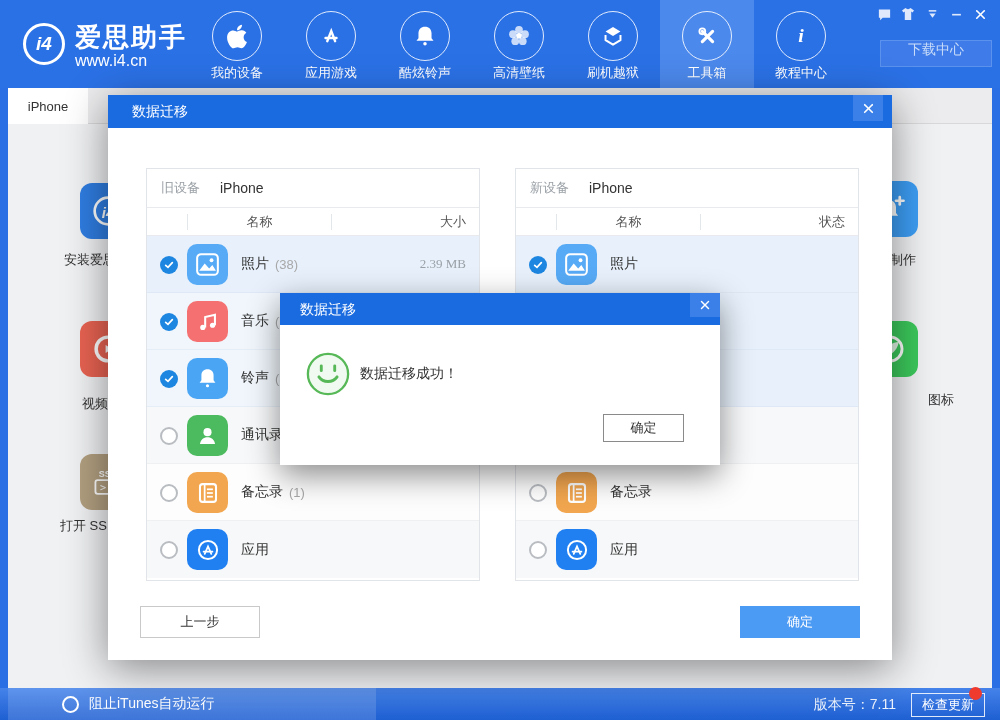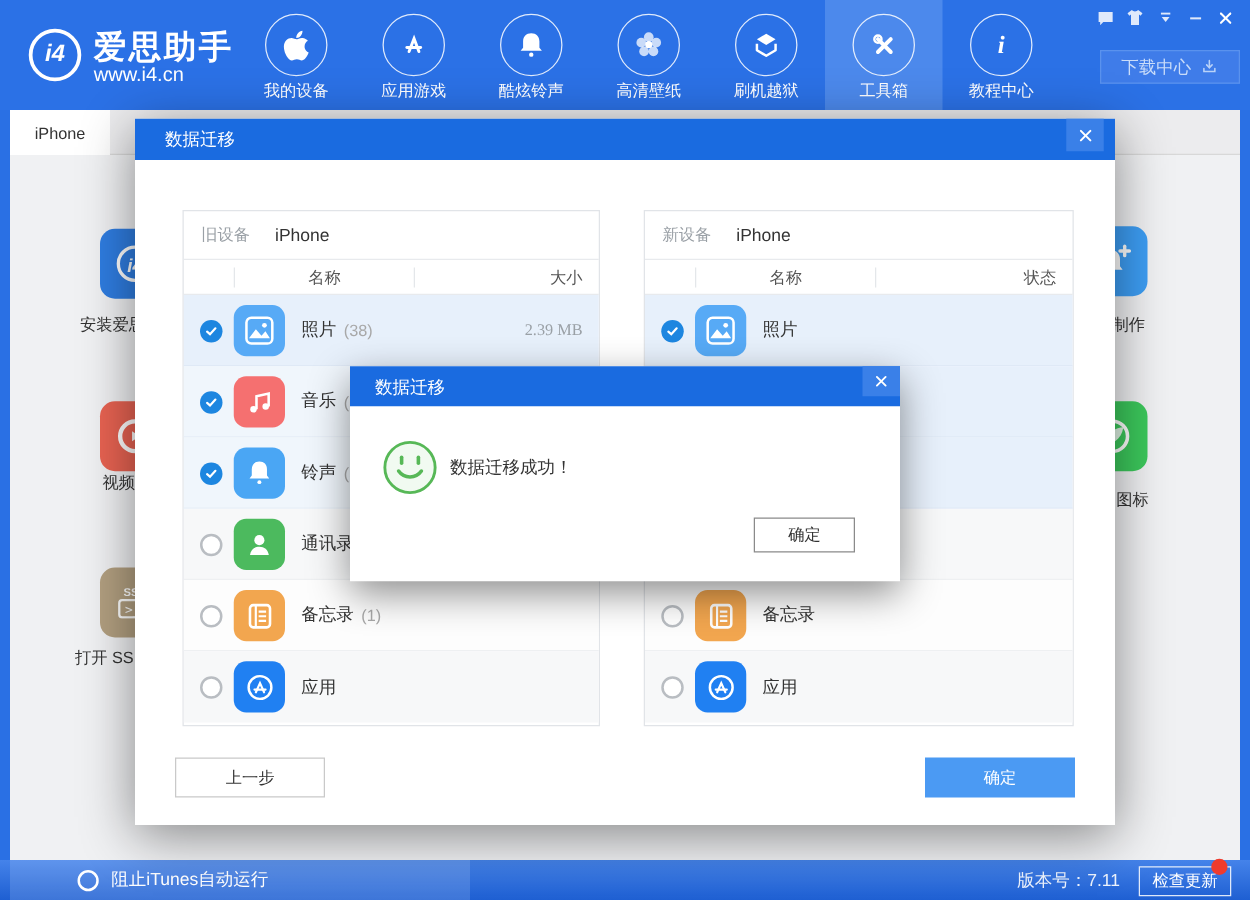--- a/index.html
+++ b/index.html
@@ -21,21 +21,21 @@
   .nav { position:absolute; left:190px; top:0; height:88px; display:flex; }
   .nav-item { width:94px; height:88px; display:flex; flex-direction:column; align-items:center; cursor:pointer; }
   .nav-item.active { background:#4c89ec; }
   .nav-circle { margin-top:11px; width:50px; height:50px; border:1px solid rgba(255,255,255,.85);
     border-radius:50%; display:flex; align-items:center; justify-content:center; }
   .nav-label { margin-top:3px; color:#fff; font-size:13px; }
   .winctl { position:absolute; right:12px; top:6px; display:flex; gap:8px; }
   .winctl .ctl { width:16px; height:16px; display:flex; align-items:center; justify-content:center; cursor:pointer; }
   .dl-btn { position:absolute; left:880px; top:40px; width:112px; height:27px; background:#3f7ce9;
     border:1px solid #5a92ee; display:flex; align-items:center; justify-content:center; gap:7px;
-    color:#c9dcf9; font-size:14px; cursor:pointer; }
+    color:#c9dcf9; font-size:14px; cursor:pointer;flex-direction:column; }
   
   .content { position:absolute; left:8px; top:88px; width:984px; height:600px; background:#f0f1f3; overflow:hidden; }
   .tabstrip { position:absolute; left:0; top:0; width:984px; height:36px; background:#ececee; border-bottom:1px solid #d8d8d8; }
   .tab-active { position:absolute; left:0; top:0; width:80px; height:36px; background:#fff;
     display:flex; align-items:center; justify-content:center; font-size:13px; color:#333; cursor:pointer; }
   
   .tool { position:absolute; width:56px; height:56px; border-radius:12px; }
   .tool-label { position:absolute; font-size:13px; color:#333; white-space:nowrap; }
   .t-blue { background:#2f7de1; } .t-red { background:#e86352; } .t-tan { background:#b3a081; }
   .t-bell { background:#3d9ef5; } .t-green { background:#3cc95c; }
@@ -248,21 +248,21 @@
   <div class="tool-label" style="left:56px; top:163px;">安装爱思</div>
 
   <div class="tool t-red" style="left:72px; top:233px;">
     <div class="tool-inner">
         <svg viewBox="0 0 24 24" width="38" height="38">
           <circle cx="12" cy="12" r="7.5" fill="none" stroke="#fff" stroke-width="2.2"></circle>
           <path d="M10.5 9.5v5l4-2.5z" fill="#fff"></path>
         </svg>
       </div>
   </div>
-  <div class="tool-label" style="left:74px; top:289px;">视频</div>
+  <div class="tool-label" style="left:74px; top:307px;">视频</div>
 
   <div class="tool t-tan" style="left:72px; top:366px;">
     <div class="tool-inner">
       <span style="font-size:9px; font-weight:bold;">SSH</span>
       <svg viewBox="0 0 24 14" width="28" height="16">
           <rect x="1" y="1" width="22" height="12" rx="2" fill="none" stroke="#fff" stroke-width="1.6"></rect>
           <text x="5" y="10.5" font-size="9" fill="#fff" font-family="monospace">&gt;_</text>
         </svg>
     </div>
   </div>
@@ -283,21 +283,21 @@
   <div class="tool-label" style="left:882px; top:163px;">制作</div>
 
   <div class="tool t-green" style="left:854px; top:233px;">
     <div class="tool-inner">
         <svg viewBox="0 0 24 24" width="38" height="38">
           <circle cx="12" cy="12" r="7.6" fill="none" stroke="#fff" stroke-width="1.8"></circle>
           <path d="M6.5 16.5C9 10 14 7.5 17.5 7.5c-1 6.5-6 9-11 9z" fill="#fff" fill-opacity=".85"></path>
         </svg>
       </div>
   </div>
-  <div class="tool-label" style="left:885px; top:303px;">图标</div>
+  <div class="tool-label" style="left:885px; top:303px;padding-left:35px;">图标</div>
 </div>
 
 <div class="dialog">
   <div class="dlg-titlebar">
     <span class="dlg-title">数据迁移</span>
     <div class="dlg-close">
       <svg viewBox="0 0 24 24" width="13" height="13">
           <g stroke="#fff" stroke-width="3" stroke-linecap="round">
             <path d="M5 5l14 14"></path>
             <path d="M19 5 5 19"></path>

